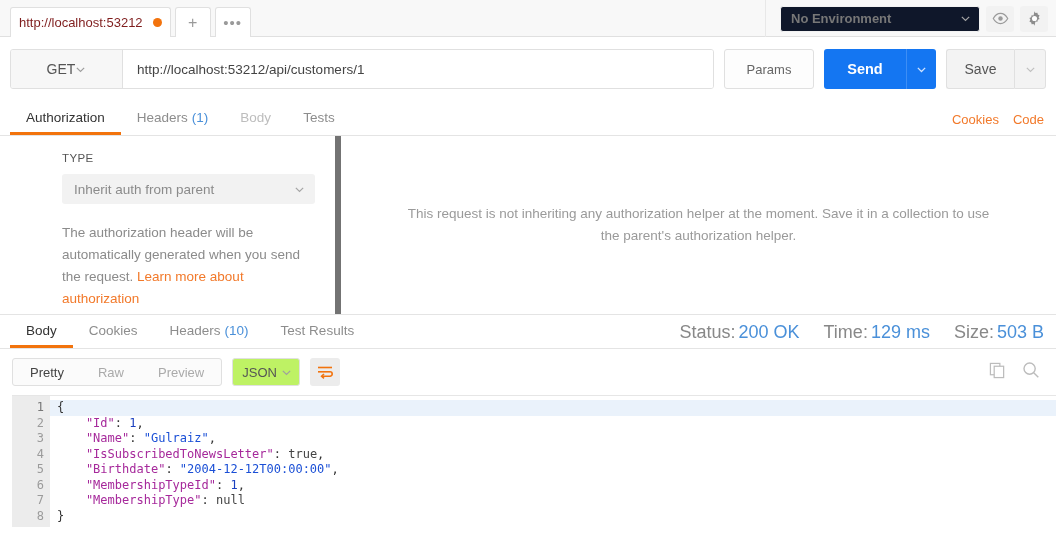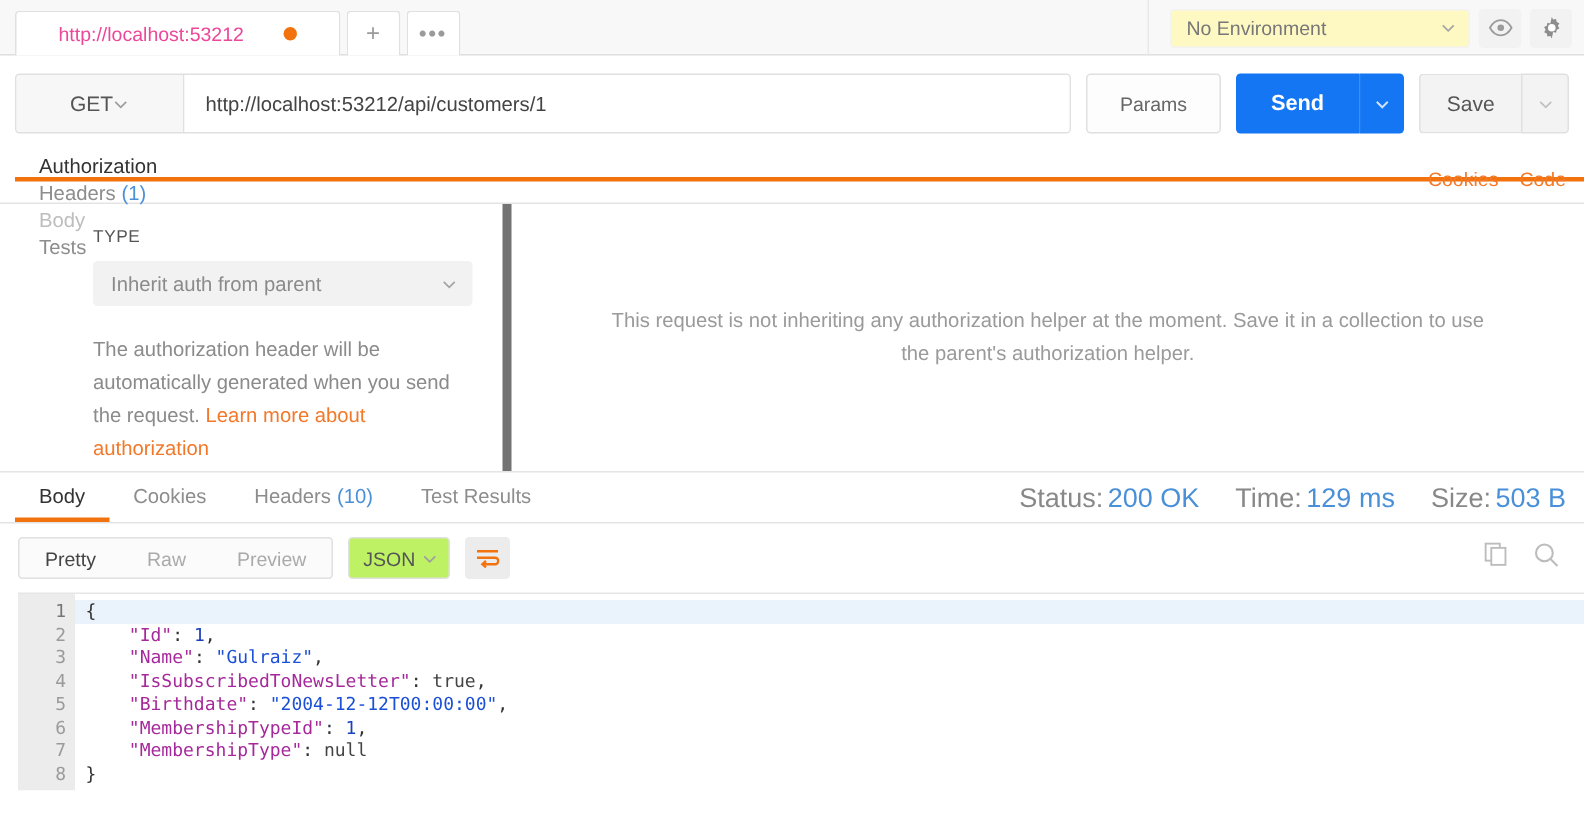--- a/index.html
+++ b/index.html
@@ -20,22 +20,22 @@
     display: flex; align-items: flex-end;
     position: relative;
   }
   .tabs-left { display: flex; align-items: flex-end; height: 37px; padding-left: 10px; }
   .req-tab {
     height: 30px; min-width: 150px;
     background: #ffffff;
     border: 1px solid #e0e0e0; border-bottom: none;
     border-radius: 3px 3px 0 0;
     display: flex; align-items: center;
-    padding: 0 28px; gap: 26px;
-    font-size: 13px; color: #ec4899;
+    padding: 0 8px; gap: 10px;
+    font-size: 13px; color: #7f1d1d;
     position: relative; top: 1px;
   }
   .req-tab .dot {
     width: 9px; height: 9px; border-radius: 50%;
     background: #f2730d; display: inline-block;
   }
   .tab-btn {
     height: 30px; width: 36px;
     background: #fff;
     border: 1px solid #e0e0e0; border-bottom: none;
@@ -47,24 +47,24 @@
   .tab-btn.dots { letter-spacing: 1px; font-size: 15px; }
 
   .top-right {
     position: absolute; right: 8px; top: 0;
     height: 37px; display: flex; align-items: center; gap: 6px;
     padding-left: 14px;
     border-left: 1px solid #e8e8e8;
   }
   .env-select {
     width: 200px; height: 26px;
-    background: #fef9c3; border: 1px solid #f2f2f2; border-radius: 3px;
+    background: #0f172a; border: 1px solid #f2f2f2; border-radius: 3px;
     display: flex; align-items: center; justify-content: space-between;
     padding: 0 8px 0 10px;
-    font-size: 13px; color: #777;
+    font-size: 13px; color: #777; font-weight: bold;
   }
   .icon-sq {
     width: 28px; height: 26px; border-radius: 3px;
     background: #f2f2f2;
     display: flex; align-items: center; justify-content: center;
     color: #9b9b9b;
   }
   .chev { width: 11px; height: 11px; display:inline-block; }
 
   
@@ -129,21 +129,20 @@
   }
 
   
   .req-tabs {
     margin-top: 14px;
     height: 33px;
     border-bottom: 1px solid #e4e4e4;
     display: flex; align-items: stretch;
     padding-left: 10px;
     position: relative;
-    flex-direction: column;
   }
   .rtab {
     display: flex; align-items: center;
     padding: 0 16px;
     font-size: 13.5px; color: #8d8d8d;
     border-bottom: 3px solid transparent;
     white-space: nowrap;
   }
   .rtab.active { color: #333; border-bottom-color: #f2730d; }
   .rtab.dim { color: #bdbdbd; }

